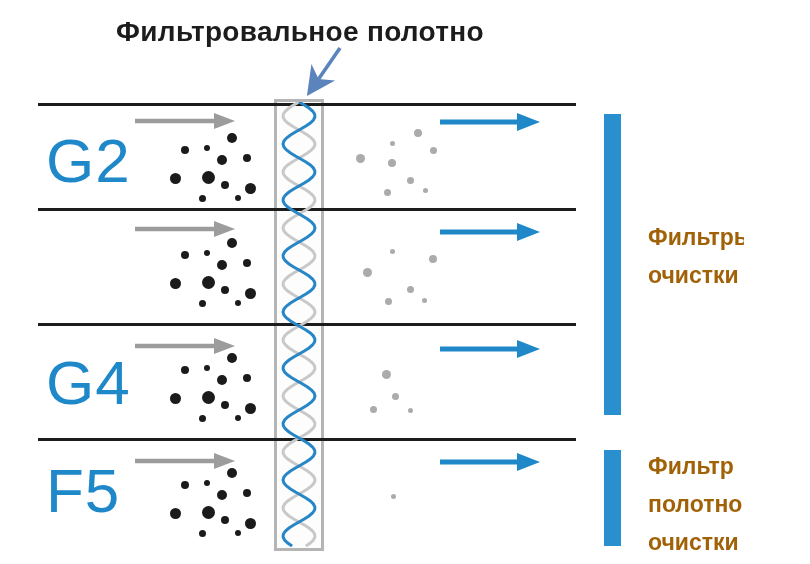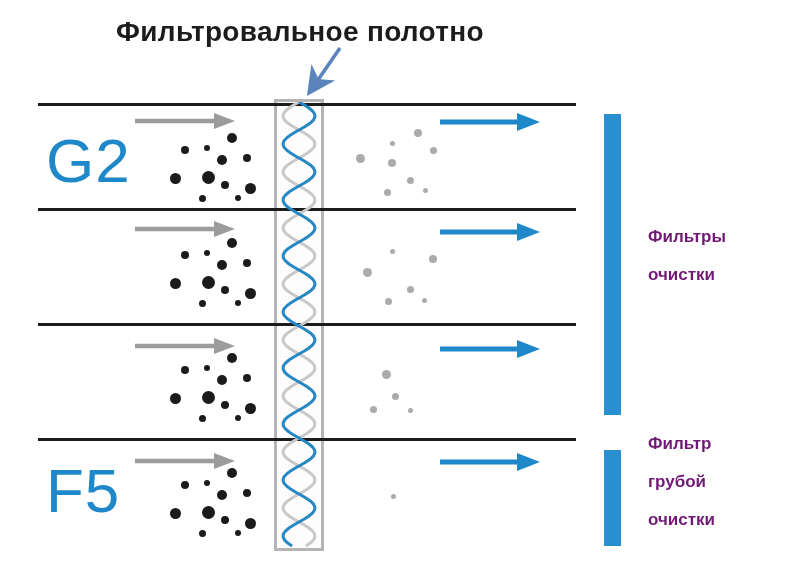--- a/index.html
+++ b/index.html
@@ -19,21 +19,21 @@
   }
   #membrane-waves{left:277px;top:102px;z-index:3;}
   .row-label{
     left:46px;font-size:62px;line-height:1;color:#1e88c9;z-index:2;
     font-weight:400;letter-spacing:1px;
   }
   .arrow-svg{z-index:2;}
   .dot{position:absolute;border-radius:50%;z-index:2;}
   .group-bar{left:604px;width:17px;background:#2a8fcf;z-index:2;}
   .group-text{
-    left:648px;width:160px;font-size:17px;font-weight:bold;color:#701a75;
+    left:648px;width:160px;font-size:23px;font-weight:bold;color:#a16207;
     line-height:38px;z-index:2;
   }
   #annotation-arrow{left:290px;top:42px;z-index:4;}
 </style>
 </head>
 <body>
 
 <div id="canvas">
 
   <div class="abs" id="title">Фильтровальное полотно</div>
@@ -52,20 +52,21 @@
     <path id="wave-gray" fill="none" stroke="#c9c9c9" stroke-width="3" d="M22.0 0 L16.7 3 L12.0 6 L8.5 9 L6.4 12 L6.1 15 L7.6 18 L10.7 21 L15.1 24 L20.2 27 L25.6 30 L30.5 33 L34.5 36 L37.1 39 L38.0 42 L37.1 45 L34.5 48 L30.5 51 L25.6 54 L20.2 57 L15.1 60 L10.7 63 L7.6 66 L6.1 69 L6.4 72 L8.5 75 L12.0 78 L16.7 81 L22.0 84 L27.3 87 L32.0 90 L35.5 93 L37.6 96 L37.9 99 L36.4 102 L33.3 105 L28.9 108 L23.8 111 L18.4 114 L13.5 117 L9.5 120 L6.9 123 L6.0 126 L6.9 129 L9.5 132 L13.5 135 L18.4 138 L23.8 141 L28.9 144 L33.3 147 L36.4 150 L37.9 153 L37.6 156 L35.5 159 L32.0 162 L27.3 165 L22.0 168 L16.7 171 L12.0 174 L8.5 177 L6.4 180 L6.1 183 L7.6 186 L10.7 189 L15.1 192 L20.2 195 L25.6 198 L30.5 201 L34.5 204 L37.1 207 L38.0 210 L37.1 213 L34.5 216 L30.5 219 L25.6 222 L20.2 225 L15.1 228 L10.7 231 L7.6 234 L6.1 237 L6.4 240 L8.5 243 L12.0 246 L16.7 249 L22.0 252 L27.3 255 L32.0 258 L35.5 261 L37.6 264 L37.9 267 L36.4 270 L33.3 273 L28.9 276 L23.8 279 L18.4 282 L13.5 285 L9.5 288 L6.9 291 L6.0 294 L6.9 297 L9.5 300 L13.5 303 L18.4 306 L23.8 309 L28.9 312 L33.3 315 L36.4 318 L37.9 321 L37.6 324 L35.5 327 L32.0 330 L27.3 333 L22.0 336 L16.7 339 L12.0 342 L8.5 345 L6.4 348 L6.1 351 L7.6 354 L10.7 357 L15.1 360 L20.2 363 L25.6 366 L30.5 369 L34.5 372 L37.1 375 L38.0 378 L37.1 381 L34.5 384 L30.5 387 L25.6 390 L20.2 393 L15.1 396 L10.7 399 L7.6 402 L6.1 405 L6.4 408 L8.5 411 L12.0 414 L16.7 417 L22.0 420 L27.3 423 L32.0 426 L35.5 429 L37.6 432 L37.9 435 L36.4 438 L33.3 441 L28.9 444 "></path>
     <path id="wave-blue" fill="none" stroke="#2787c6" stroke-width="3" d="M22.0 0 L27.3 3 L32.0 6 L35.5 9 L37.6 12 L37.9 15 L36.4 18 L33.3 21 L28.9 24 L23.8 27 L18.4 30 L13.5 33 L9.5 36 L6.9 39 L6.0 42 L6.9 45 L9.5 48 L13.5 51 L18.4 54 L23.8 57 L28.9 60 L33.3 63 L36.4 66 L37.9 69 L37.6 72 L35.5 75 L32.0 78 L27.3 81 L22.0 84 L16.7 87 L12.0 90 L8.5 93 L6.4 96 L6.1 99 L7.6 102 L10.7 105 L15.1 108 L20.2 111 L25.6 114 L30.5 117 L34.5 120 L37.1 123 L38.0 126 L37.1 129 L34.5 132 L30.5 135 L25.6 138 L20.2 141 L15.1 144 L10.7 147 L7.6 150 L6.1 153 L6.4 156 L8.5 159 L12.0 162 L16.7 165 L22.0 168 L27.3 171 L32.0 174 L35.5 177 L37.6 180 L37.9 183 L36.4 186 L33.3 189 L28.9 192 L23.8 195 L18.4 198 L13.5 201 L9.5 204 L6.9 207 L6.0 210 L6.9 213 L9.5 216 L13.5 219 L18.4 222 L23.8 225 L28.9 228 L33.3 231 L36.4 234 L37.9 237 L37.6 240 L35.5 243 L32.0 246 L27.3 249 L22.0 252 L16.7 255 L12.0 258 L8.5 261 L6.4 264 L6.1 267 L7.6 270 L10.7 273 L15.1 276 L20.2 279 L25.6 282 L30.5 285 L34.5 288 L37.1 291 L38.0 294 L37.1 297 L34.5 300 L30.5 303 L25.6 306 L20.2 309 L15.1 312 L10.7 315 L7.6 318 L6.1 321 L6.4 324 L8.5 327 L12.0 330 L16.7 333 L22.0 336 L27.3 339 L32.0 342 L35.5 345 L37.6 348 L37.9 351 L36.4 354 L33.3 357 L28.9 360 L23.8 363 L18.4 366 L13.5 369 L9.5 372 L6.9 375 L6.0 378 L6.9 381 L9.5 384 L13.5 387 L18.4 390 L23.8 393 L28.9 396 L33.3 399 L36.4 402 L37.9 405 L37.6 408 L35.5 411 L32.0 414 L27.3 417 L22.0 420 L16.7 423 L12.0 426 L8.5 429 L6.4 432 L6.1 435 L7.6 438 L10.7 441 L15.1 444 "></path>
   </svg>
 
   <div class="abs hline" style="top:103px"></div>
   <div class="abs hline" style="top:208px"></div>
   <div class="abs hline" style="top:323px"></div>
   <div class="abs hline" style="top:438px"></div>
 
   <div class="abs row-label" style="top:130px">G2</div>
+  <div class="abs row-label" style="top:352px">G4</div>
   <div class="abs row-label" style="top:460px">F5</div>
 
   <svg class="abs arrow-svg" style="left:135px;top:111px" width="100" height="20" viewBox="0 0 100 20">
       <line x1="0" y1="10" x2="80" y2="10" stroke="#9c9c9c" stroke-width="4.5"></line>
       <polygon points="79,2 100,10 79,18" fill="#9c9c9c"></polygon>
     </svg>
   <svg class="abs arrow-svg" style="left:135px;top:219px" width="100" height="20" viewBox="0 0 100 20">
       <line x1="0" y1="10" x2="80" y2="10" stroke="#9c9c9c" stroke-width="4.5"></line>
       <polygon points="79,2 100,10 79,18" fill="#9c9c9c"></polygon>
     </svg>
@@ -161,19 +162,19 @@
       <div class="dot" style="left: 390.5px; top: 493.5px; width: 5px; height: 5px; background: rgb(171, 171, 171);"></div>
     </div>
 
   <div class="abs group-bar" style="top:114px;height:301px"></div>
   <div class="abs group-text" style="top:218px">
     <div>Фильтры</div>
     <div>очистки</div>
   </div>
 
   <div class="abs group-bar" style="top:450px;height:96px"></div>
-  <div class="abs group-text" style="top:425px">
+  <div class="abs group-text" style="top:447px">
     <div>Фильтр</div>
-    <div>грубой</div>
+    <div>полотно</div>
     <div>очистки</div>
   </div>
 
 </div>
 
 </body></html>

